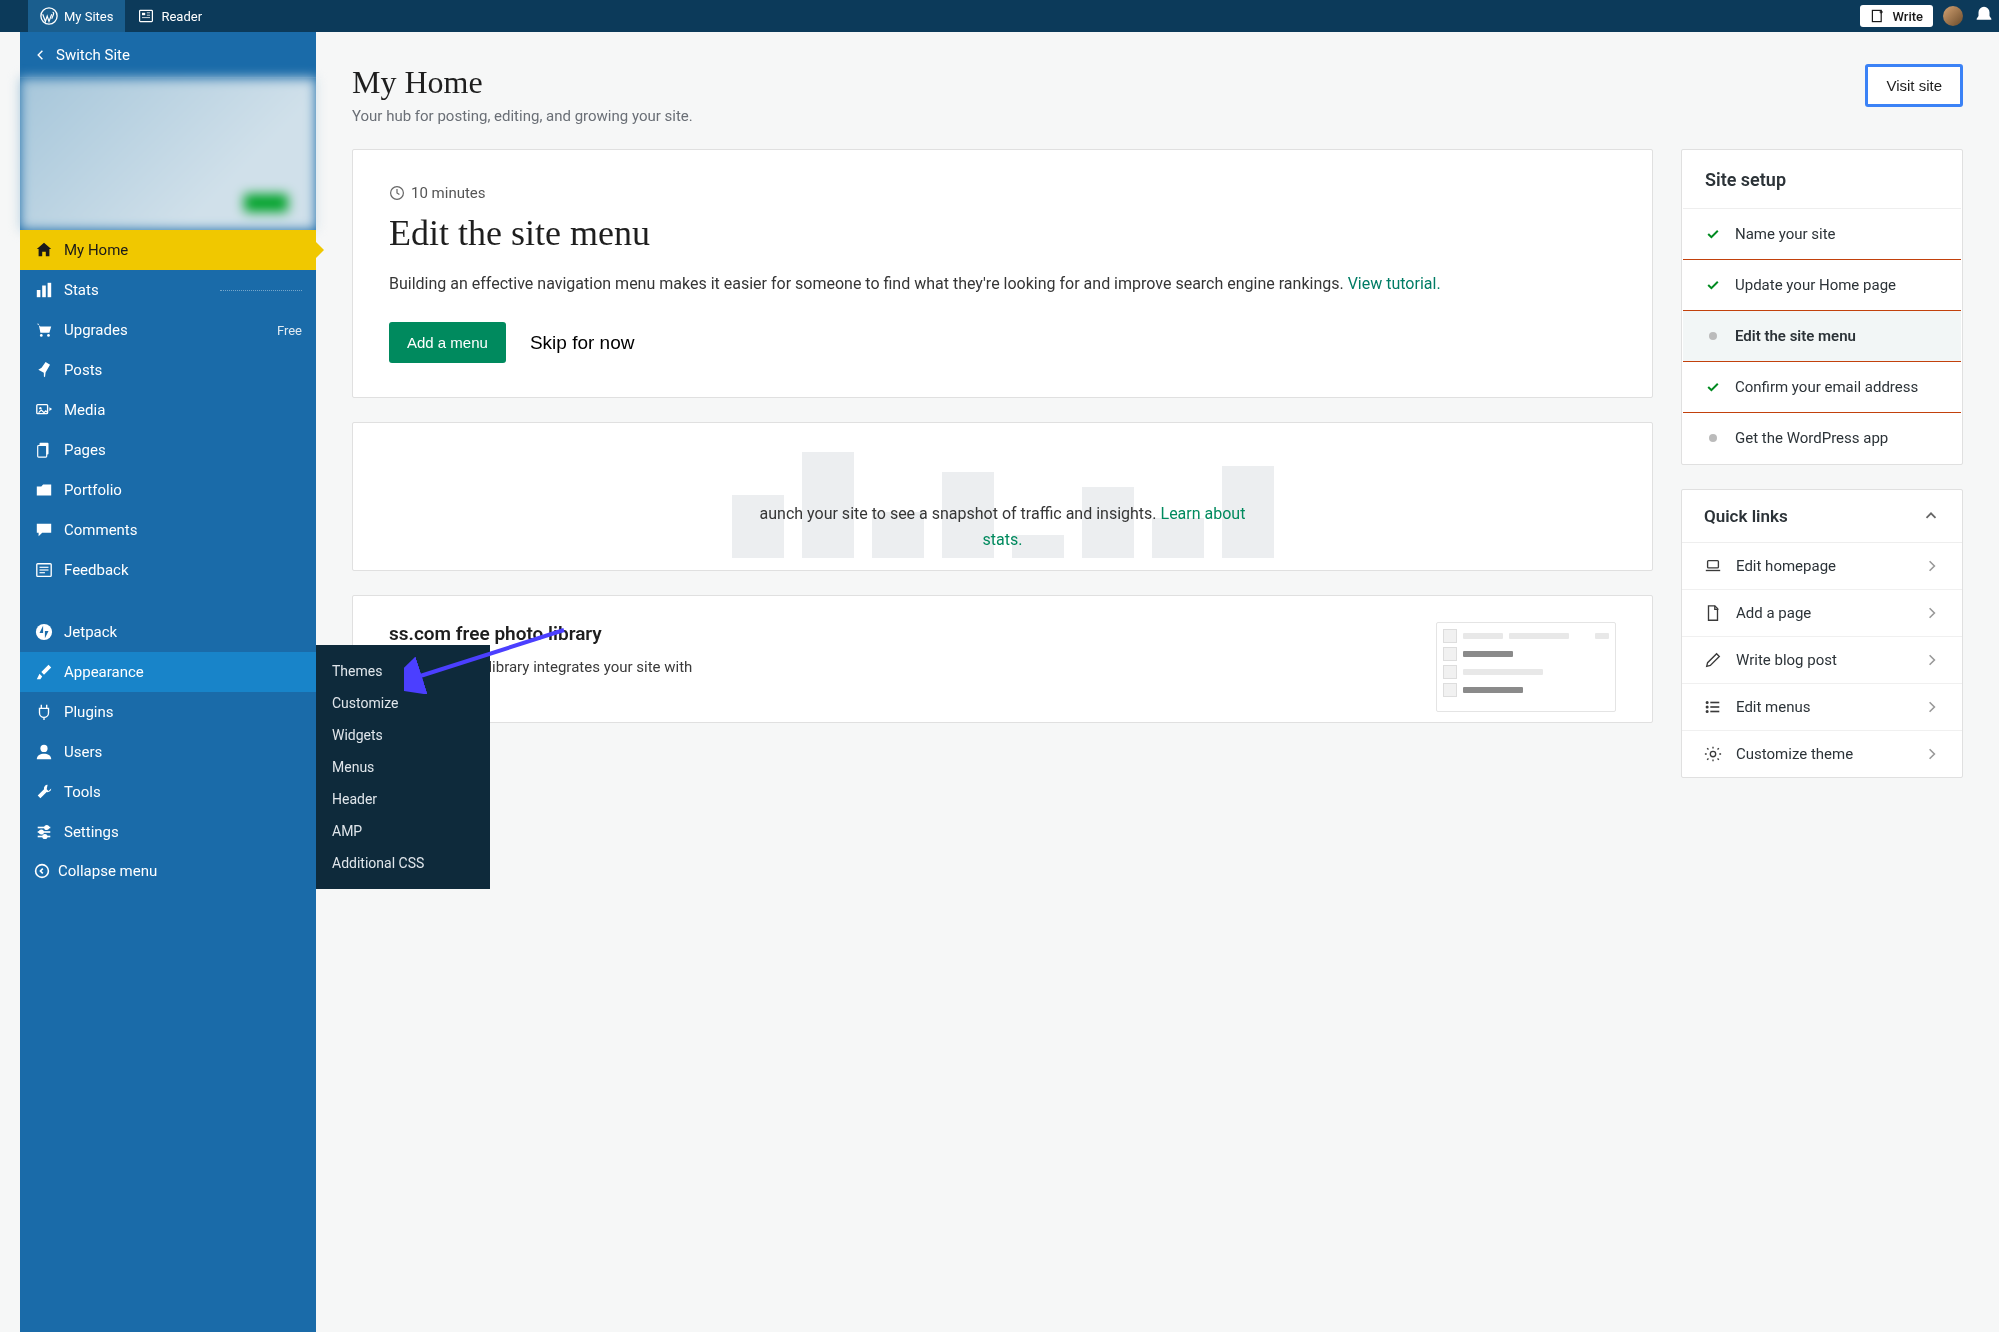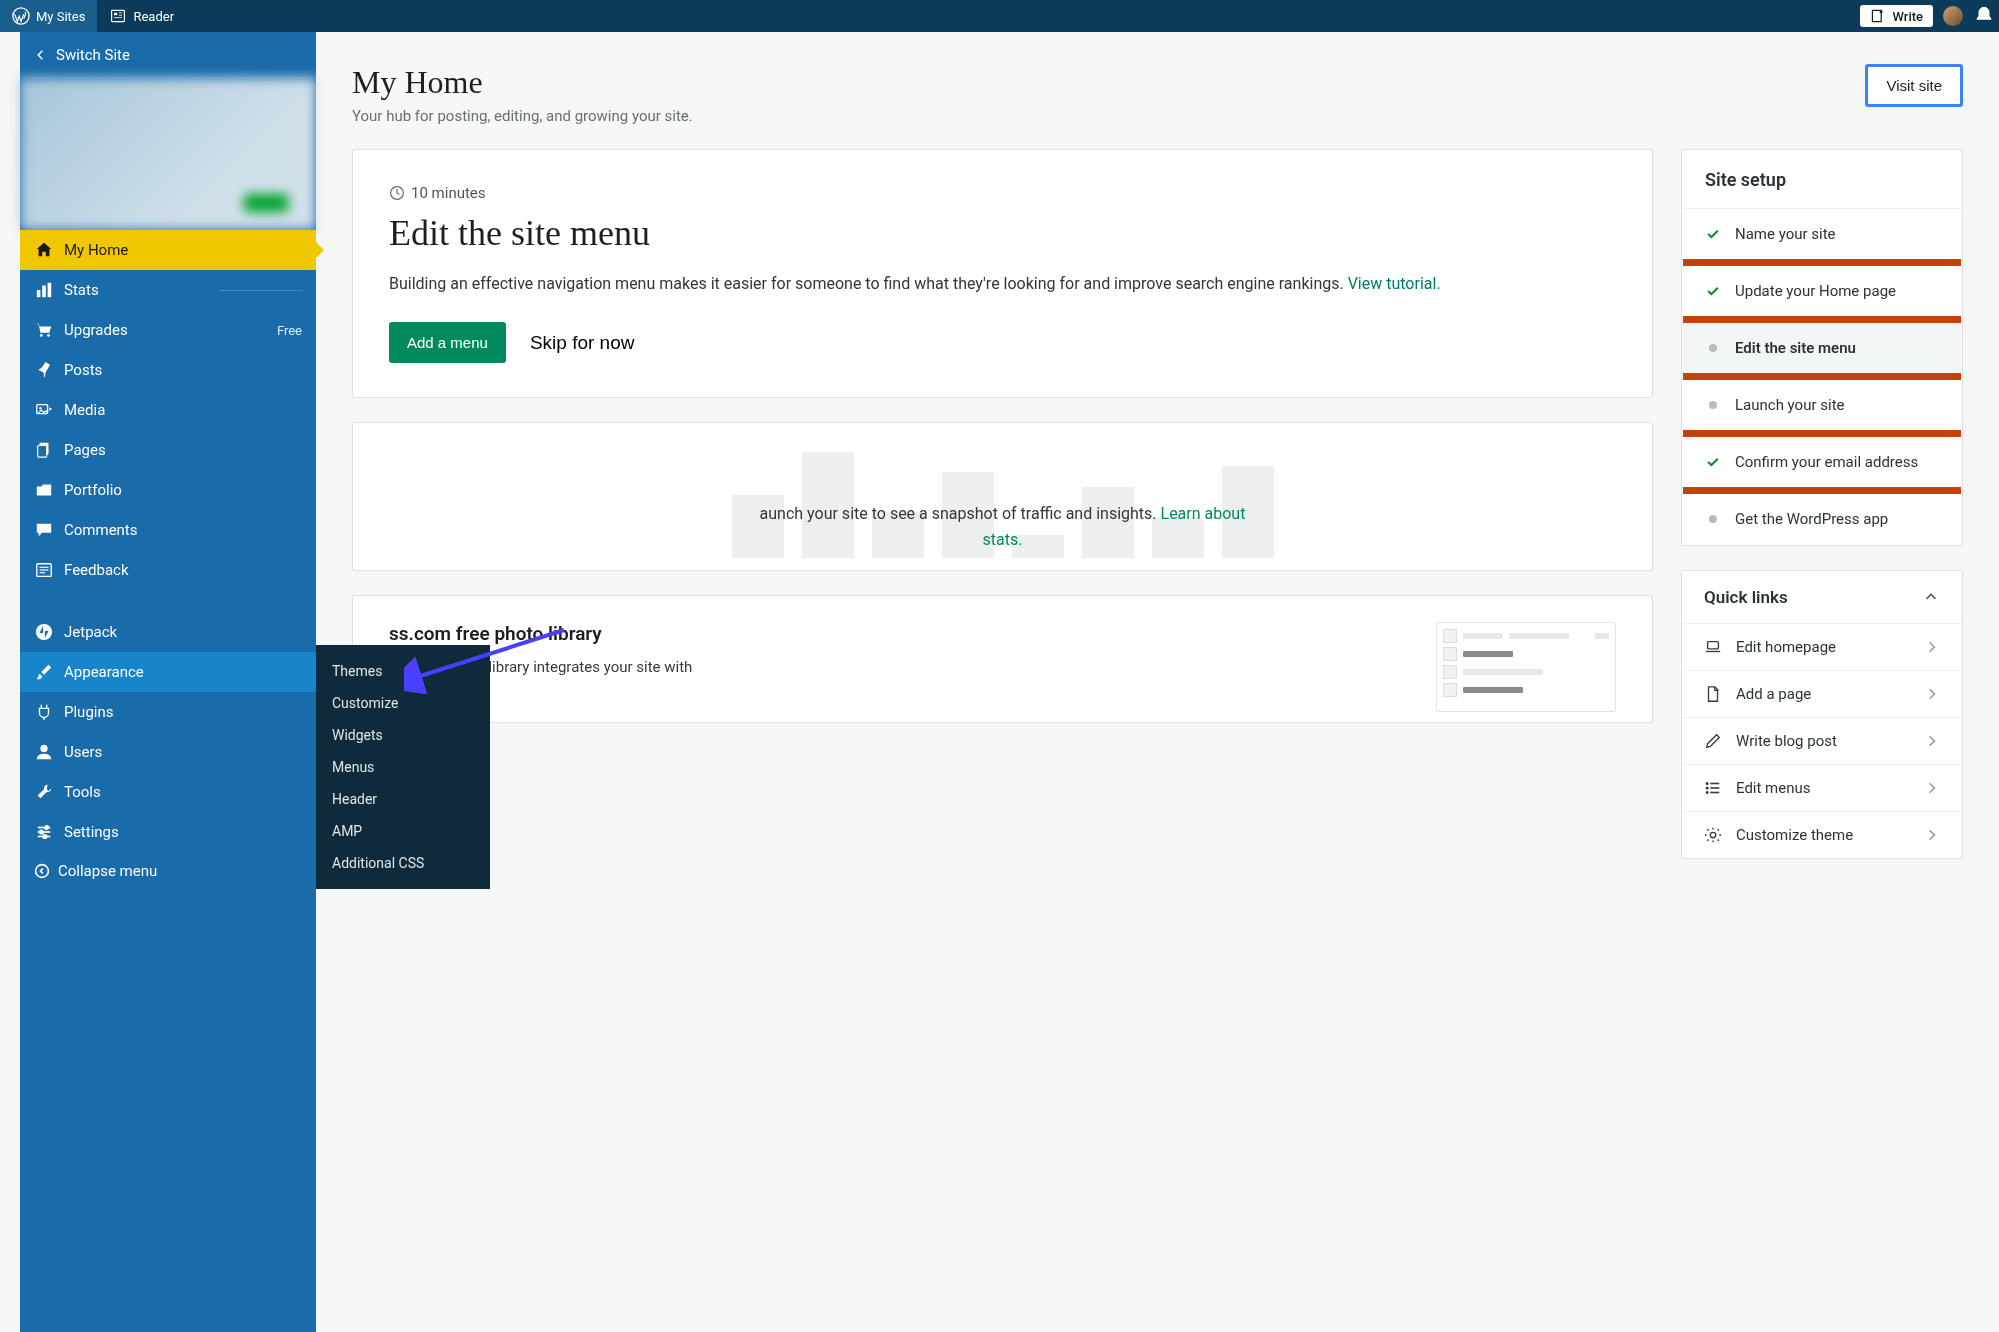--- a/index.html
+++ b/index.html
@@ -1,20 +1,20 @@
 <!DOCTYPE html>
 <html><head>
 <meta charset="utf-8">
 <style>
   * { box-sizing: border-box; margin: 0; padding: 0; }
   body { font-family: -apple-system, BlinkMacSystemFont, "Segoe UI", Roboto, sans-serif; background: #f6f7f7; color: #2c3338; overflow: hidden; }
   
   
   .topbar { height: 32px; background: #0c3a5a; display: flex; align-items: center; color: #fff; font-size: 13px; }
-  .topbar-left { display: flex; flex: 1; }
+  .topbar-left { display: flex; flex: 1; padding-left: 28px; }
   .topbar-item { display: flex; align-items: center; padding: 0 12px; height: 32px; cursor: pointer; }
   .topbar-item.active { background: #1a5e8e; }
   .topbar-right { display: flex; align-items: center; gap: 10px; padding-right: 4px; }
   .write-btn { background: #fff; color: #1a1a1a; border-radius: 3px; padding: 3px 10px; display: flex; align-items: center; gap: 6px; font-weight: 500; cursor: pointer; font-size: 13px; }
   .avatar { width: 20px; height: 20px; border-radius: 50%; background: linear-gradient(135deg,#d4a373,#6a4a2a); }
   .bell-icon { width: 22px; height: 22px; display: flex; align-items: center; justify-content: center; }
   .tb-icon { width: 18px; height: 18px; margin-right: 6px; display: flex; align-items: center; justify-content: center; }
   
   
   .app { display: flex; height: calc(100vh - 32px); margin-left: 20px; }
@@ -80,21 +80,21 @@
   .photo-card p { font-size:15px; color:#3a3a3a; line-height:1.6; }
   .photo-illus { width:180px; height:90px; background:#fff; border:1px solid #e4e4e4; padding:6px; display:flex; flex-direction:column; gap:4px; border-radius:2px;}
   .photo-illus .il-row { display:flex; gap:6px; align-items:center; }
   .photo-illus .il-sq { width:14px; height:14px; background:#f1f1f1; border:1px solid #ddd; }
   .photo-illus .il-bar { height:6px; background:#e8e8e8; border-radius:1px; }
   .photo-illus .il-bar.dark { background:#8a8a8a; }
   
   
   .setup-card { padding: 1px; }
   .setup-card h3 { font-size: 18px; font-weight: 600; padding: 18px 22px; border-bottom: 1px solid #eee; }
-  .setup-item { display: flex; align-items: center; gap: 14px; padding: 16px 22px; border-bottom: 7px solid #c2410c; font-size: 15px; cursor: pointer; }
+  .setup-item { display: flex; align-items: center; gap: 14px; padding: 16px 22px; border-bottom: 1px solid #c2410c; font-size: 15px; cursor: pointer; }
   .setup-item:last-child { border-bottom: none; }
   .setup-item.active { background: #f2f6f6; font-weight: 600; }
   .setup-item .check { width: 16px; height: 16px; flex-shrink: 0; }
   .setup-item .dot { width: 8px; height: 8px; border-radius: 50%; background: #bbb; flex-shrink: 0; margin: 0 4px; }
   
   .quick-card h3 { display: flex; align-items: center; justify-content: space-between; font-size: 17px; font-weight: 600; padding: 16px 22px; border-bottom: 1px solid #eee; cursor: pointer; }
   .quick-item { display: flex; align-items: center; gap: 14px; padding: 14px 22px; border-bottom: 1px solid #f0f0f0; font-size: 15px; cursor: pointer; }
   .quick-item:last-child { border-bottom: none; }
   .quick-item .qi-icon { width: 18px; height: 18px; flex-shrink: 0; display:flex; align-items:center; justify-content:center; }
   .quick-item .chev { margin-left: auto; color: #888; }
@@ -409,24 +409,20 @@
             <svg class="check" viewBox="0 0 20 20" fill="none" stroke="#008a20" stroke-width="2.5">
                 <path d="M4 10l4 4 8-8"></path>
               </svg>
             <span>Update your Home page</span>
           </div>
           <div class="setup-item active">
             <span class="dot"></span>
             <span>Edit the site menu</span>
           </div>
           <div class="setup-item">
-            <span class="dot"></span>
-            <span>Launch your site</span>
-          </div>
-          <div class="setup-item">
             <svg class="check" viewBox="0 0 20 20" fill="none" stroke="#008a20" stroke-width="2.5">
                 <path d="M4 10l4 4 8-8"></path>
               </svg>
             <span>Confirm your email address</span>
           </div>
           <div class="setup-item">
             <span class="dot"></span>
             <span>Get the WordPress app</span>
           </div>
         </div>

